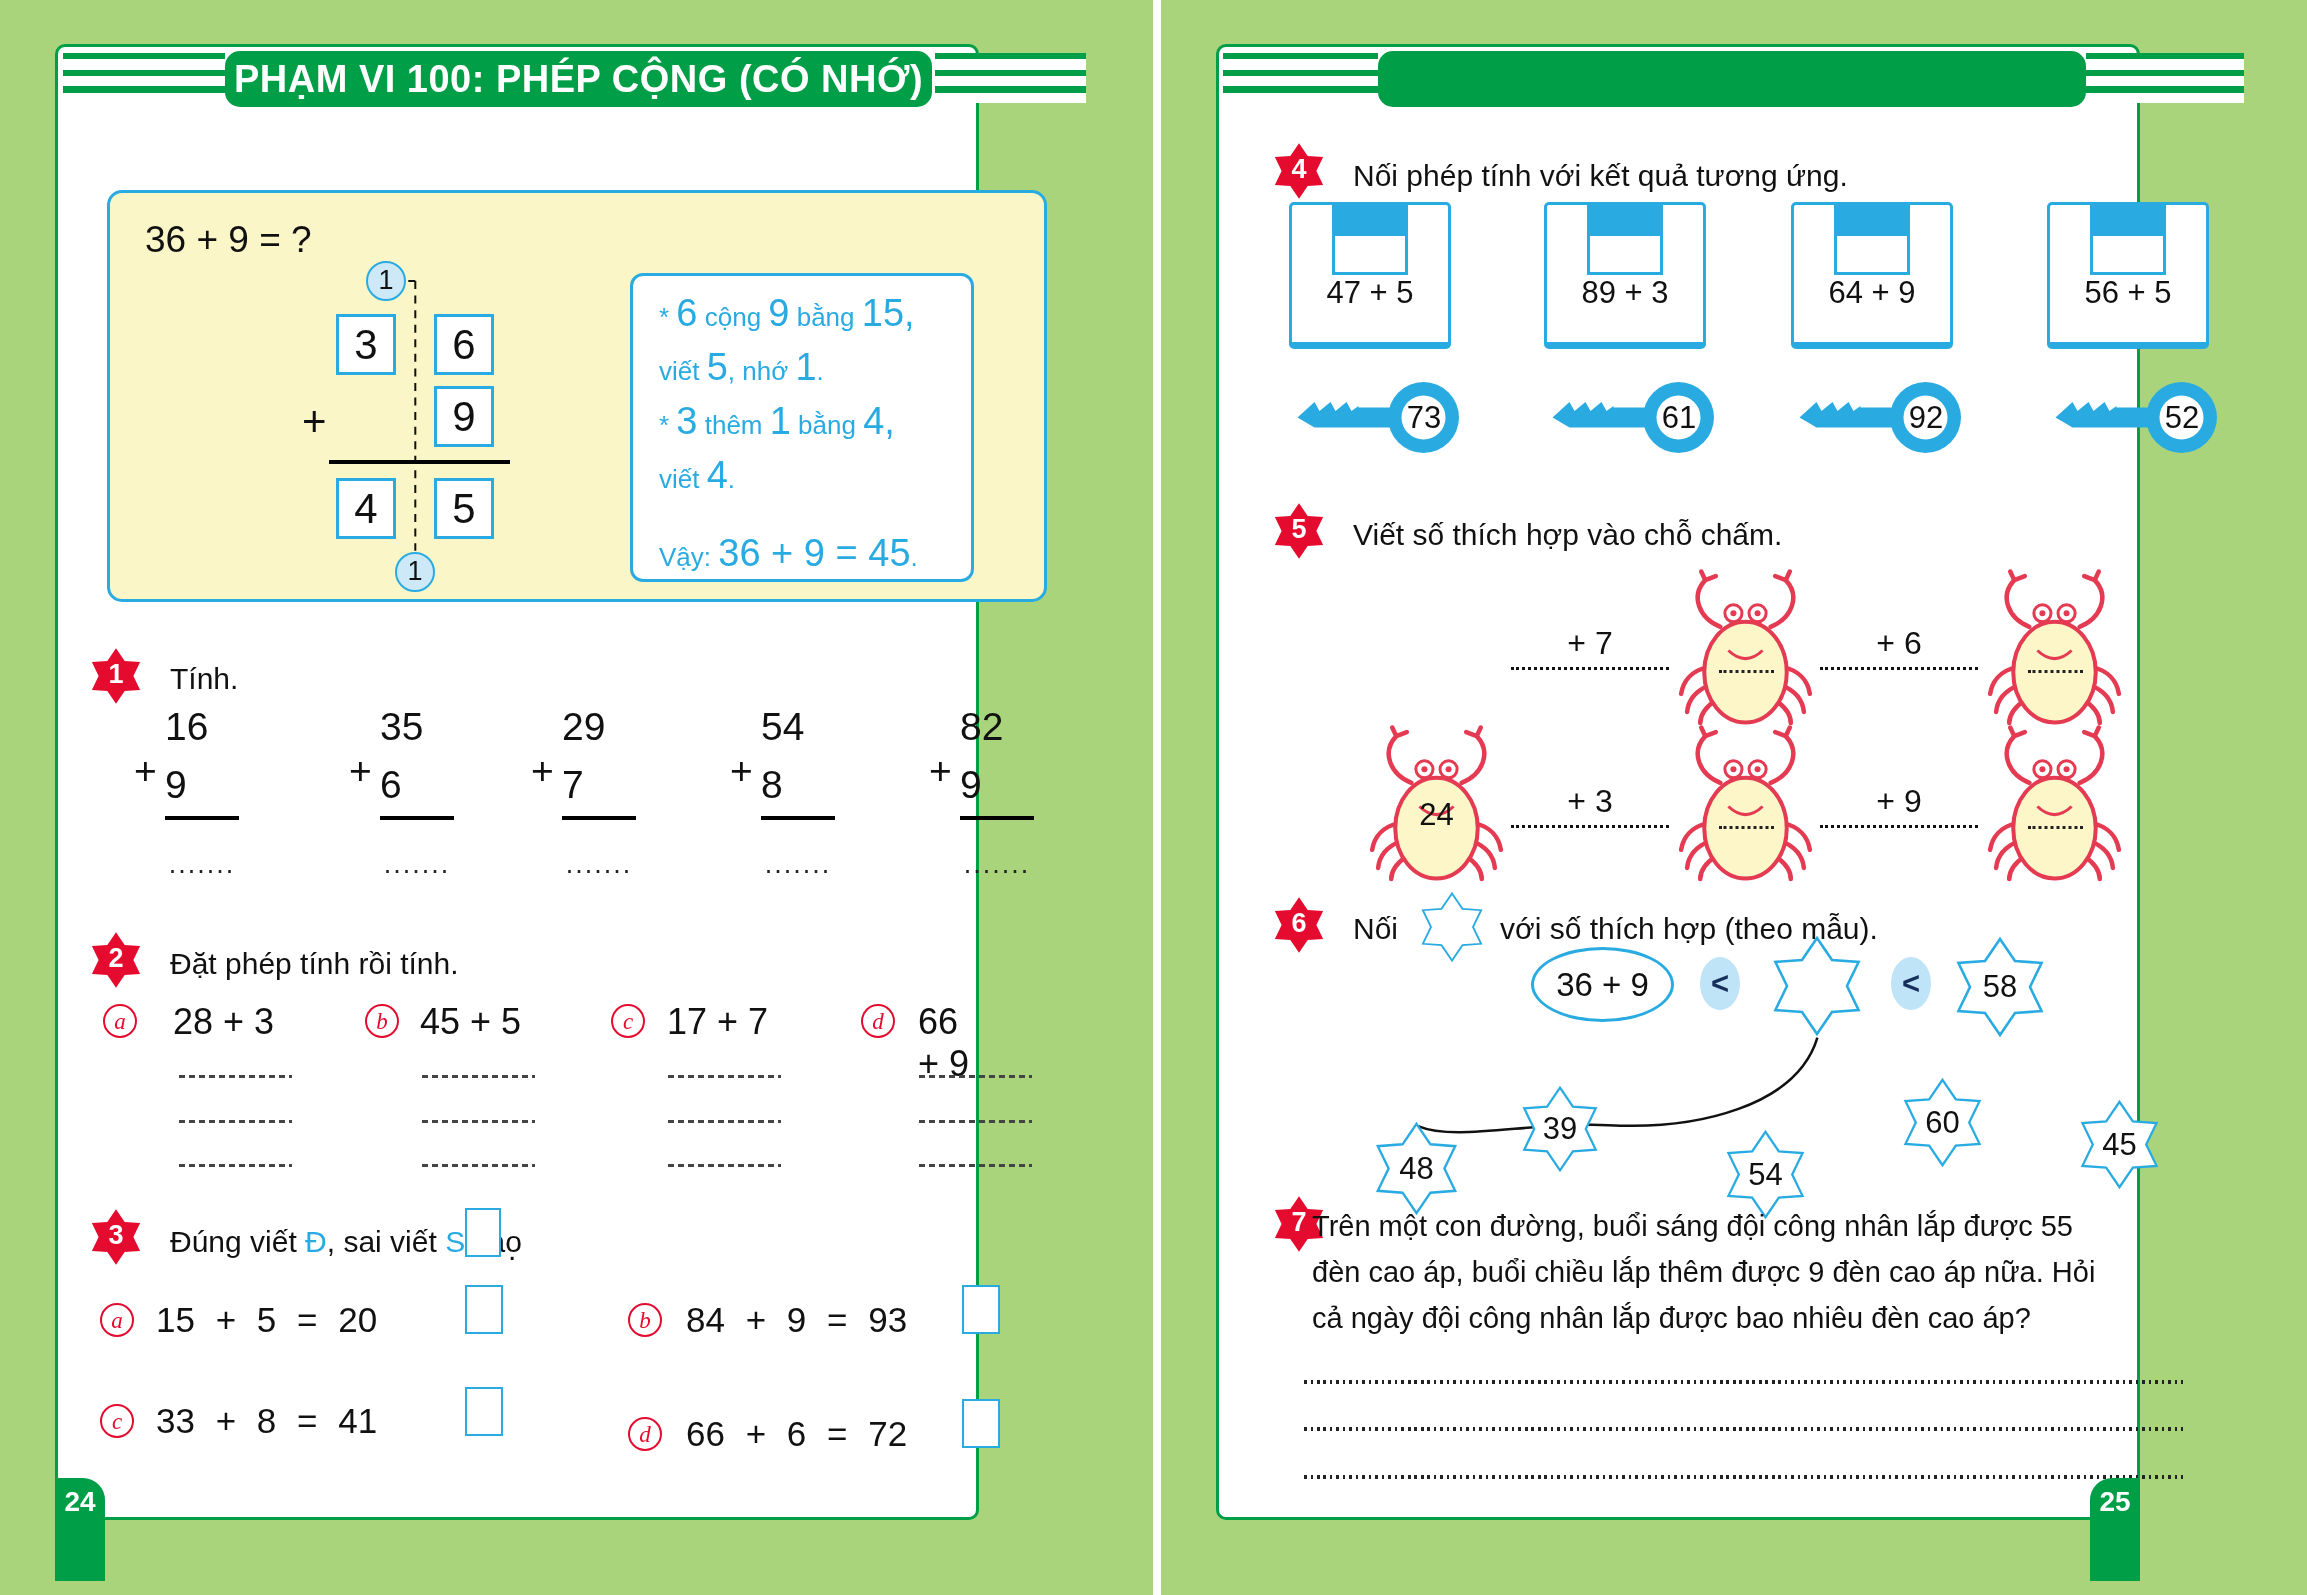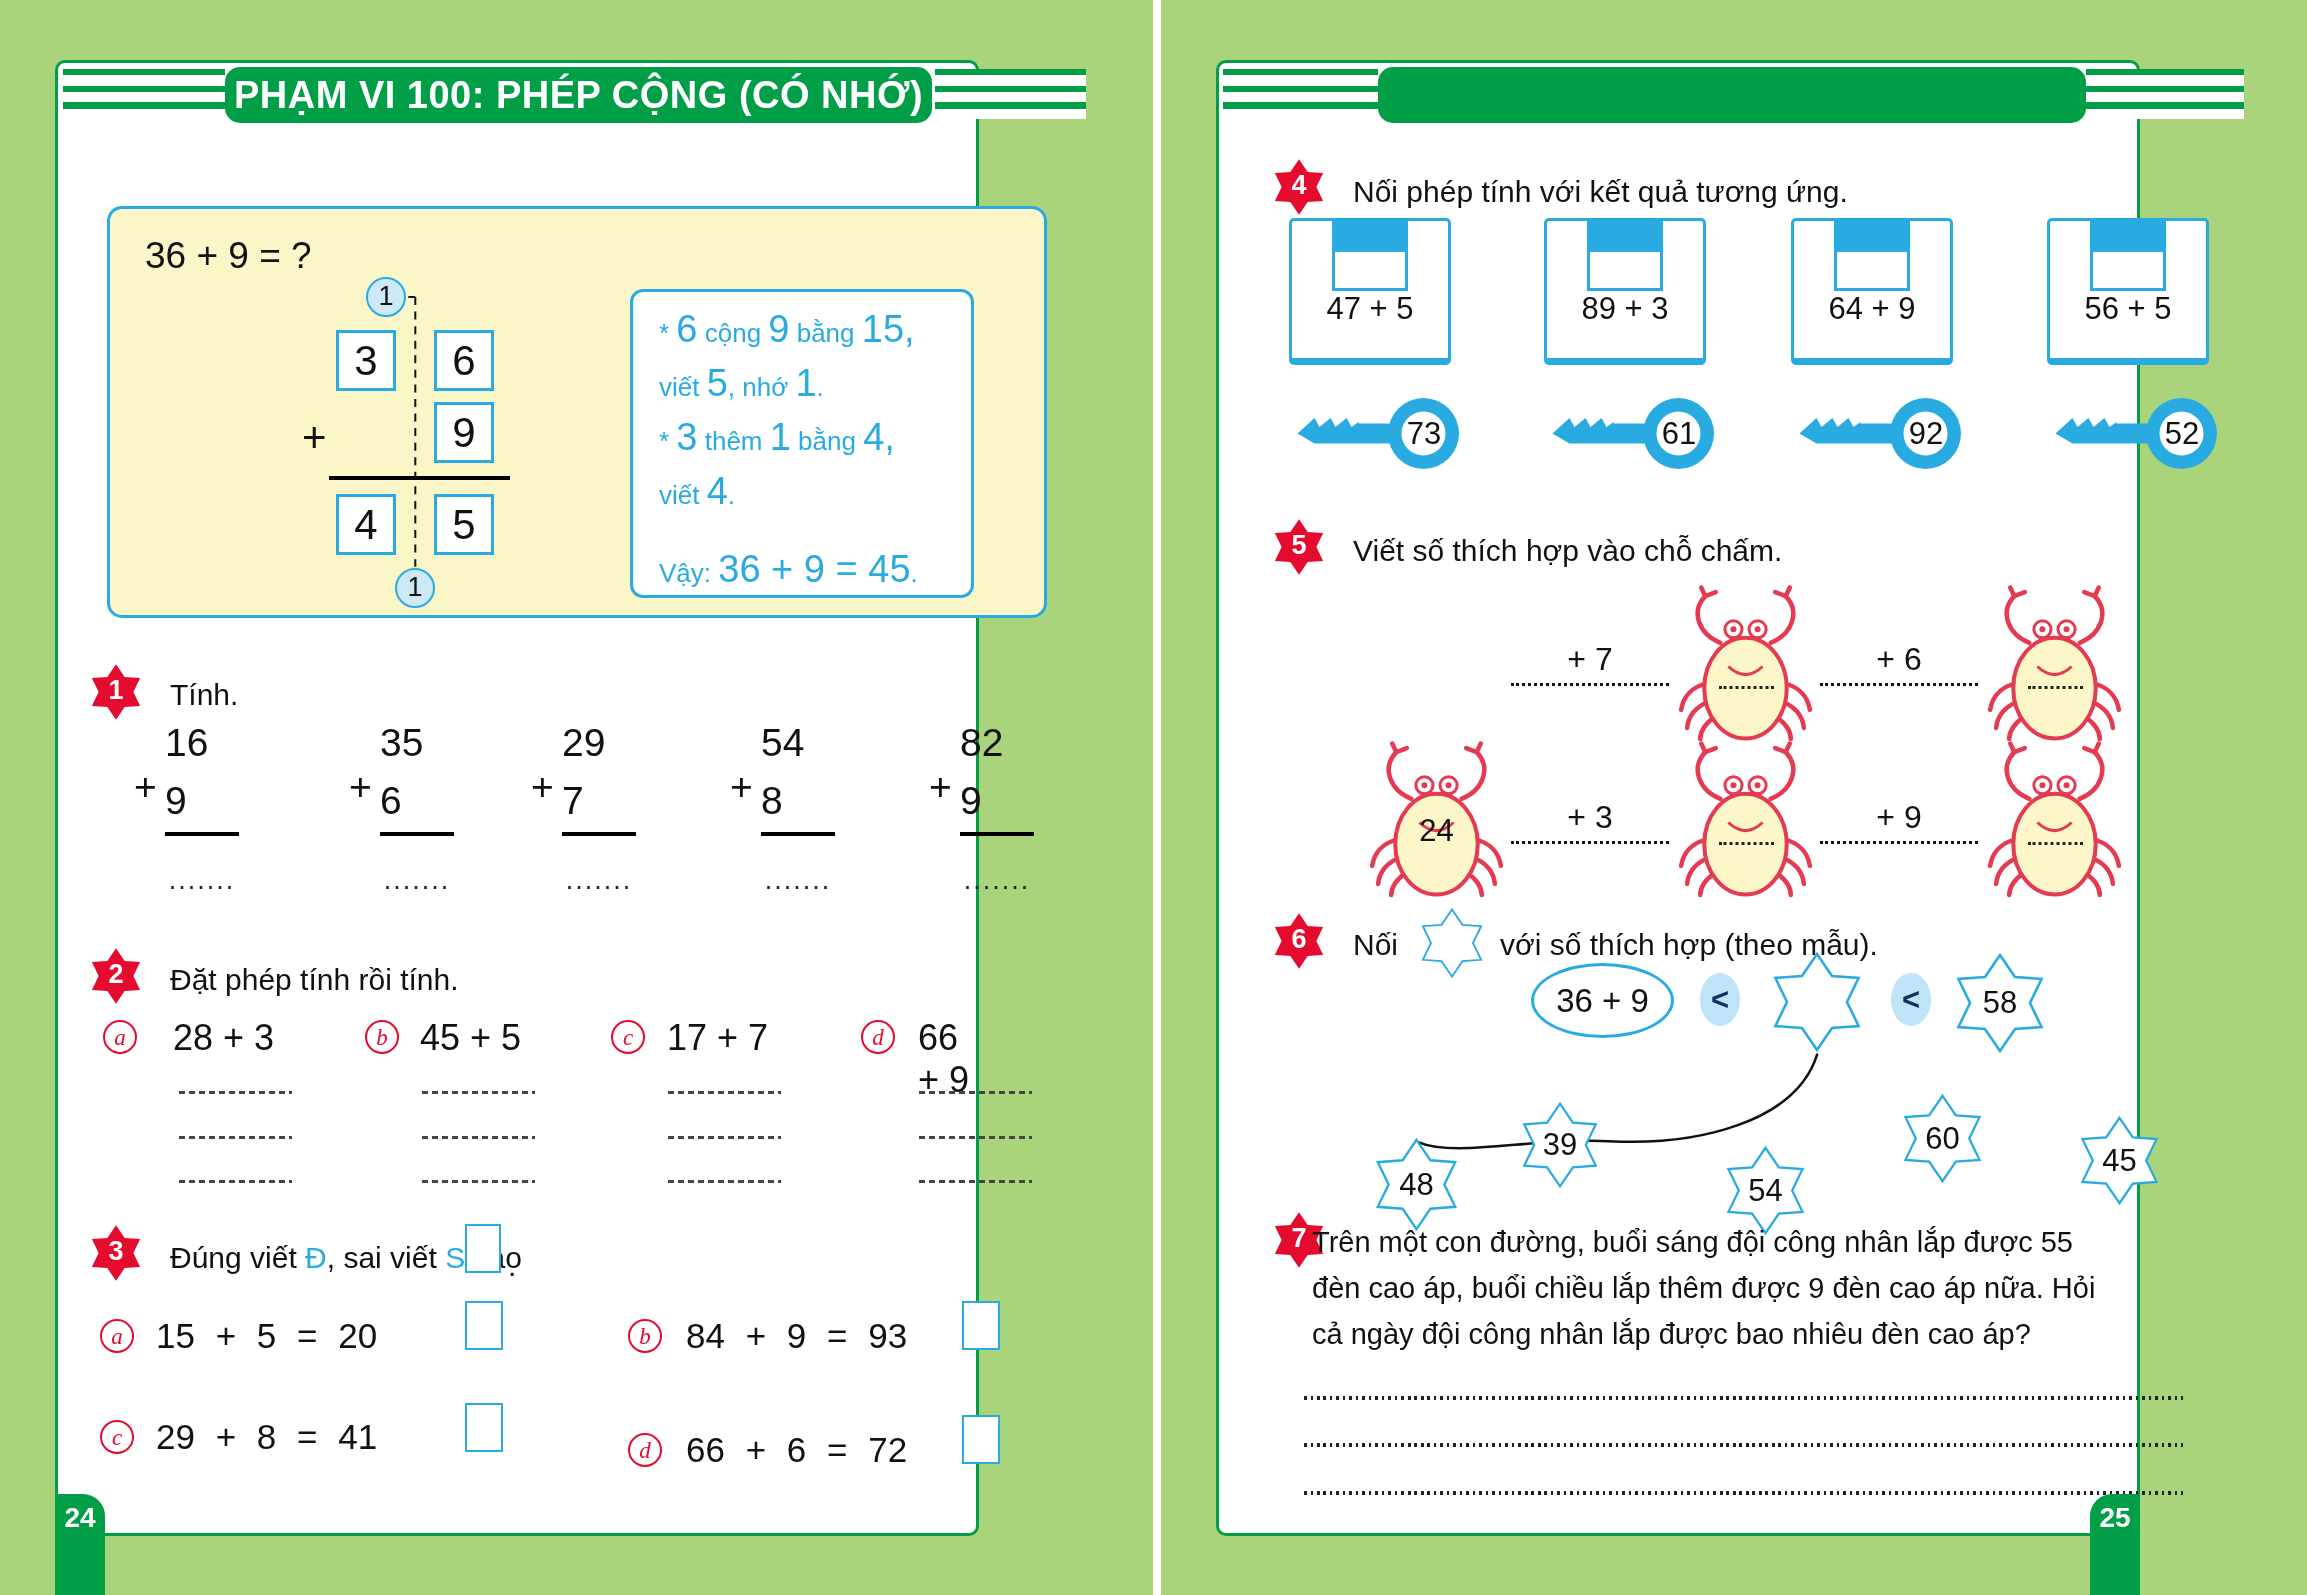--- a/index.html
+++ b/index.html
@@ -1,20 +1,20 @@
 <!DOCTYPE html>
 <html style="font-size:8px"><head>
 <meta charset="utf-8">
 <style>
   html,body{margin:0;padding:0}
   .spread{position:relative;width:2307px;height:1596px;background:#a9d47c;overflow:hidden;
           font-family:"Liberation Sans",sans-serif;color:#111}
   .abs{position:absolute}
   .spine{position:absolute;left:1153px;top:0;width:7.5px;height:1596px;background:#fff}
-  .panel{position:absolute;top:60px;width:924px;height:1476px;background:#fff;
+  .panel{position:absolute;top:44px;width:924px;height:1476px;background:#fff;
          border:3px solid #009f47;border-radius:10px;box-sizing:border-box}
   .panel-l{left:55px}
   .panel-r{left:1216px}
   .stripes{position:absolute;height:50px;background:repeating-linear-gradient(180deg,#009f47 0 6.5px,#ffffff 6.5px 16.6px)}
   .banner{position:absolute;background:#009f47;border-radius:15px;color:#fff;font-weight:bold;
           font-size:38px;text-align:center;line-height:56px;letter-spacing:0.5px}
   .redbar{position:absolute;background:#e50b2f;border-radius:14px;color:#fff;font-weight:bold;
           font-size:27px;line-height:41px;padding-left:23px;box-sizing:border-box}
   .tab{position:absolute;background:#009f47;color:#fff;font-weight:bold;font-size:28px;
        width:50px;height:103px;text-align:center;padding-top:8px;box-sizing:border-box}
@@ -232,21 +232,21 @@
     <div class="exlabel" style="left:450px;top:1186px">.</div>
 
     <div class="cl" style="left:42px;top:1256px">a</div>
     <div class="eq" style="left:98px;top:1253px">15 + 5 = 20</div>
     <div class="chkbox" style="left:407px;top:1238px"></div>
     <div class="cl" style="left:570px;top:1256px">b</div>
     <div class="eq" style="left:628px;top:1253px">84 + 9 = 93</div>
     <div class="chkbox" style="left:904px;top:1238px"></div>
 
     <div class="cl" style="left:42px;top:1357px">c</div>
-    <div class="eq" style="left:98px;top:1354px">29 + 8 = 41</div>
+    <div class="eq" style="left:98px;top:1354px">33 + 8 = 41</div>
     <div class="chkbox" style="left:407px;top:1340px"></div>
     <div class="cl" style="left:570px;top:1370px">d</div>
     <div class="eq" style="left:628px;top:1367px">66 + 6 = 72</div>
     <div class="chkbox" style="left:904px;top:1352px"></div>
 
     <div class="tab tab-l">
       <span>24</span>
     </div>
   </div>
 

